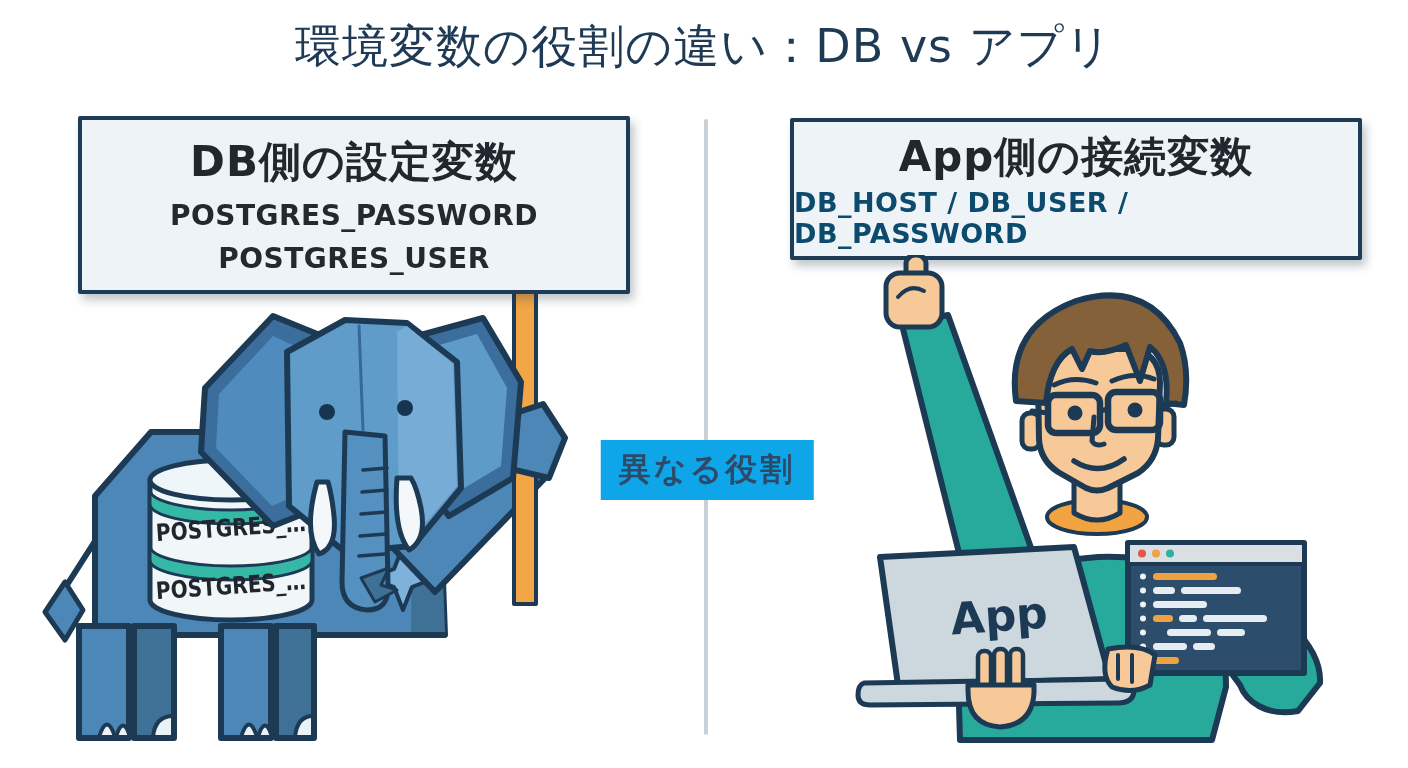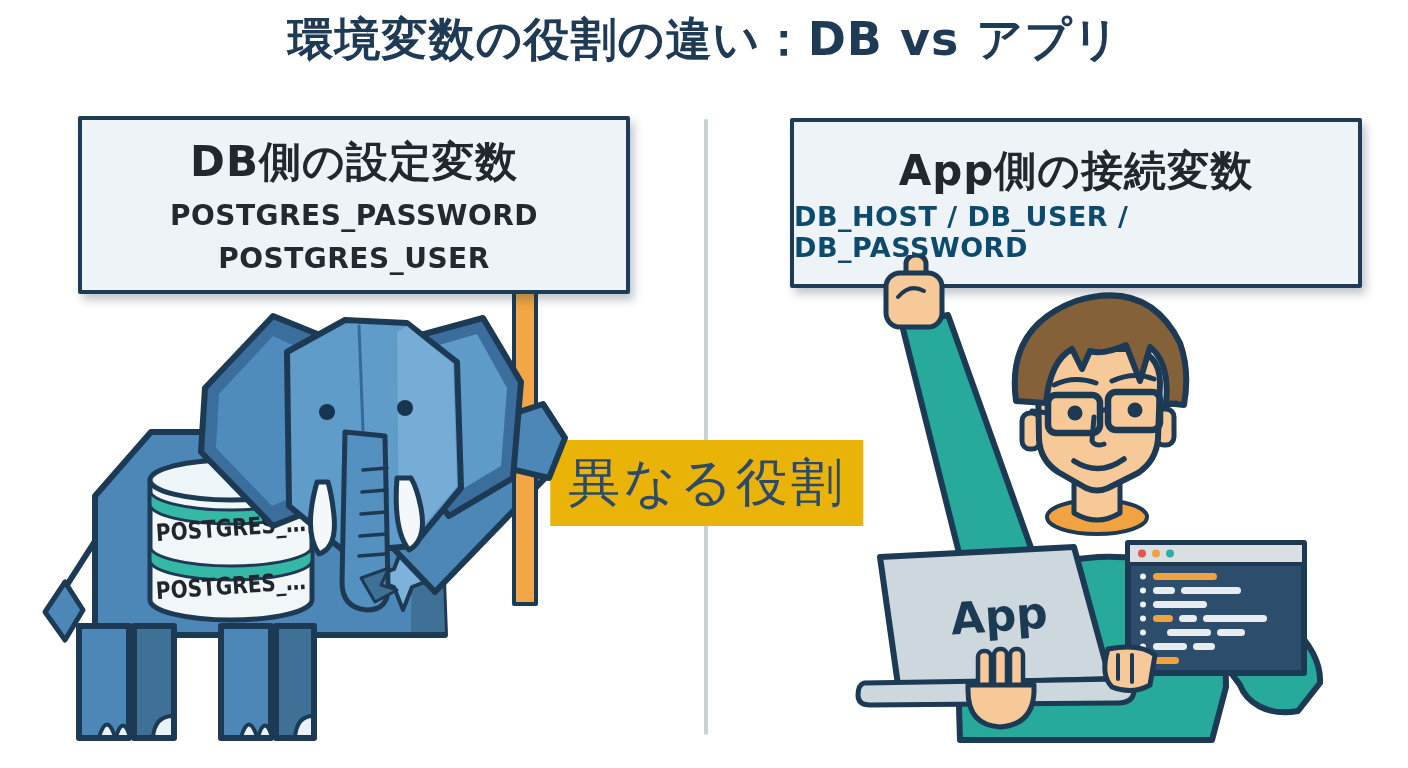--- a/index.html
+++ b/index.html
@@ -2,42 +2,42 @@
 <html><head>
 <meta charset="utf-8">
 <style>
   html,body{margin:0;padding:0;}
   .canvas{
     position:relative; width:1408px; height:768px; background:#ffffff;
     overflow:hidden;
     font-family:"DejaVu Sans","Liberation Sans",sans-serif;
   }
   .page-title{
-    position:absolute; left:0; top:9px; width:100%;
-    text-align:center; font-size:46px; font-weight:700;
+    position:absolute; left:0; top:16px; width:100%;
+    text-align:center; font-size:46px; font-weight:400;
     color:#1e3a55; letter-spacing:1px;
   }
   .divider-line{
     position:absolute; left:704px; top:119px; width:4px; height:616px;
     background:#c8d1d8; border-radius:2px;
   }
   .divider-label{
     position:absolute; left:707px; top:440px; transform:translateX(-50%);
-    background:#eab308; padding:8px 18px;
-    font-size:52px; font-weight:400; color:#2d4b69; letter-spacing:3px;
+    background:#0ea5e9; padding:8px 18px;
+    font-size:32px; font-weight:700; color:#2d4b69; letter-spacing:3px;
     white-space:nowrap;
   }
   .sign{
     position:absolute; background:#edf3f6; border:4px solid #1f3c57;
     box-shadow:4px 6px 10px rgba(30,50,70,.28); border-radius:2px;
     display:flex; flex-direction:column; align-items:center; justify-content:center;
     box-sizing:border-box; z-index:3;
   }
   .sign-db{ left:78px; top:116px; width:552px; height:178px; gap:8px;}
-  .sign-app{ left:790px; top:118px; width:572px; height:170px; gap:2px;}
+  .sign-app{ left:790px; top:118px; width:572px; height:142px; gap:2px;}
   .sign-title{ font-size:42px; font-weight:800; color:#22272e; letter-spacing:1px;}
   .sign-var{ font-size:28px; font-weight:700; color:#24292f; line-height:1.25; letter-spacing:.5px;}
   .sign-var-line{ font-size:27px; font-weight:700; color:#0c4a6e; letter-spacing:.5px;}
   .illus{ position:absolute; }
   .illus-elephant{ left:15px; top:290px; z-index:2;}
   .illus-person{ left:850px; top:255px; z-index:4;}
   svg text{ font-family:"DejaVu Sans","Liberation Sans",sans-serif; }
 </style>
 </head>
 <body>

